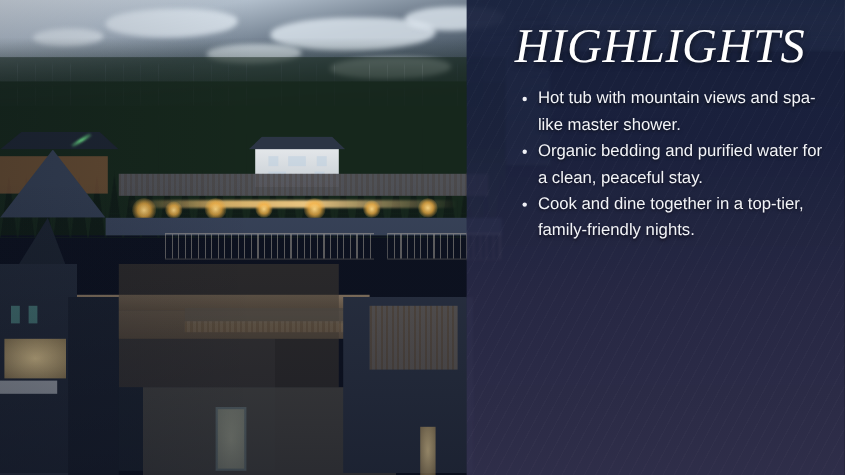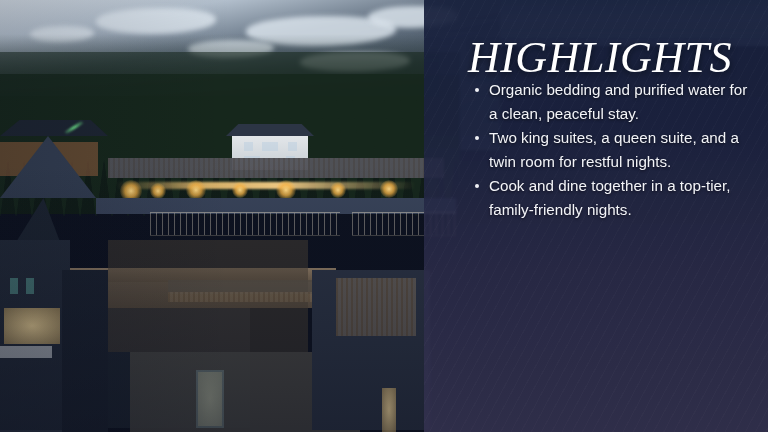--- a/index.html
+++ b/index.html
@@ -155,21 +155,21 @@
   .panel-tex {
     position:absolute; inset:0;
     background-image:
       repeating-linear-gradient(118deg, rgba(255,255,255,.022) 0 1px, transparent 1px 9px);
     opacity:.8;
   }
 
   .title {
     position: absolute;
     left: 0; right: 12px;
-    top: 32px;
+    top: 16px;
     text-align: center;
     font-family: "Liberation Serif", "DejaVu Serif", serif;
     font-style: italic;
     font-weight: 400;
     font-size: 44px;
     letter-spacing: .5px;
     color: #ffffff;
     text-shadow: 0 2px 6px rgba(0,0,0,.55);
     white-space: nowrap;
     margin-left: 20px;
@@ -282,18 +282,18 @@
 
     <div class="photo-grade"></div>
   </div>
 
   <div class="panel">
     <div class="panel-tex"></div>
 
     <div class="title">HIGHLIGHTS</div>
 
     <ul class="bullets" id="bullet-list">
+        <li>Hot tub with mountain views and spa-like master shower.</li>
         <li>Organic bedding and purified water for a clean, peaceful stay.</li>
-        <li>Two king suites, a queen suite, and a twin room for restful nights.</li>
         <li>Cook and dine together in a top-tier, family-friendly nights.</li>
       </ul>
   </div>
 </div>
 
 </body></html>

